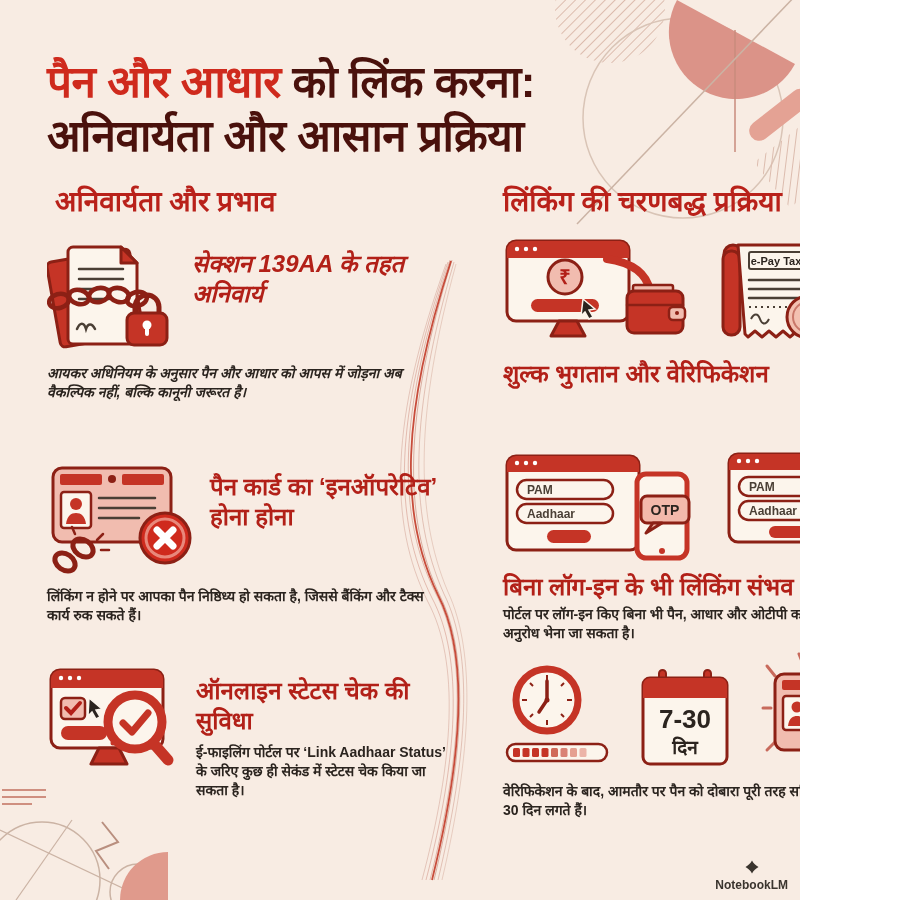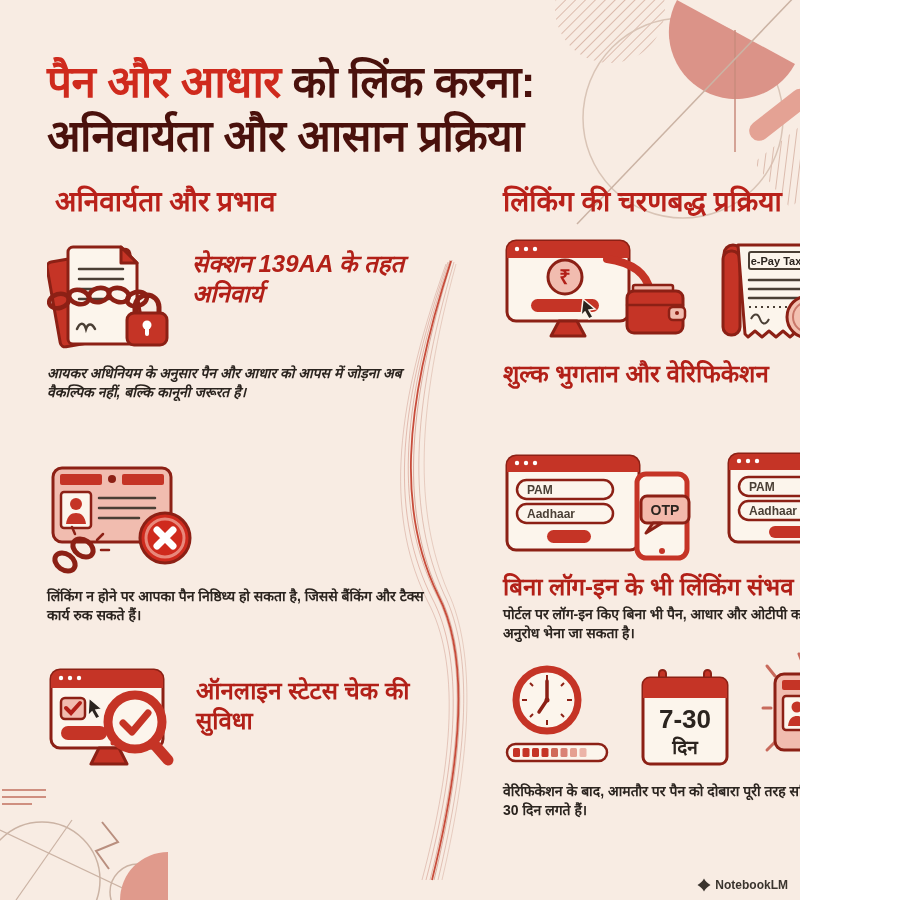--- a/index.html
+++ b/index.html
@@ -39,22 +39,22 @@
   .r3{left:503px;top:650px;width:392px;}
   .iconrow{display:flex;align-items:flex-start;gap:26px;margin-bottom:6px;}
   .r-item h3{margin-bottom:3px;}
 
   
   .sO{stroke:#8c2015;stroke-width:3;stroke-linecap:round;stroke-linejoin:round;}
   .sT{stroke:#4a3f35;stroke-width:2.5;stroke-linecap:round;}
   .fR{fill:#c53426;} .fP{fill:#f1bcaf;} .fC{fill:#fcf5ec;} .fN{fill:none;} .fW{fill:#fff;} .fD{fill:#2b241f;}
 
   
-  .footer{position:absolute;right:12px;bottom:8px;z-index:3;display:flex;align-items:flex-end;gap:4px;
-          font-size:12px;font-weight:700;color:#3a342e;}
+  .footer{position:absolute;right:12px;bottom:8px;z-index:3;display:flex;align-items:center;gap:4px;
+          font-size:12px;font-weight:700;color:#3a342e;flex-direction:column;}
 </style>
 </head>
 <body>
 
 <div class="canvas">
 
   <svg class="deco deco-tr" width="245" height="255" viewBox="0 0 245 255">
     <defs>
       <pattern id="hatch" width="7" height="7" patternUnits="userSpaceOnUse" patternTransform="rotate(45)">
         <line x1="0" y1="0" x2="0" y2="7" style="stroke:#dcbcae;stroke-width:2"></line>
@@ -138,20 +138,21 @@
         <g class="fN sO" style="stroke-width:5">
           <ellipse cx="36" cy="86" rx="11" ry="8" transform="rotate(35 36 86)"></ellipse>
           <ellipse cx="18" cy="100" rx="11" ry="8" transform="rotate(35 18 100)"></ellipse>
         </g>
         <path class="fN sO" style="stroke-width:2.5" d="M50 78l6-6M54 88h8M28 72l-3-7"></path>
         <circle cx="118" cy="76" r="25" style="fill:#cf2a1d" class="sO"></circle>
         <circle cx="118" cy="76" r="19" class="fN" style="stroke:#e8887b;stroke-width:3"></circle>
         <path class="fN" style="stroke:#fff;stroke-width:7;stroke-linecap:round" d="M110 68l16 16M126 68l-16 16"></path>
       </svg>
     </span>
+    <h3 class="beside">पैन कार्ड का ‘इनऑपरेटिव’ होना होना</h3>
     <p class="below">लिंकिंग न होने पर आपका पैन निष्ठिध्य हो सकता है, जिससे बैंकिंग और टैक्स कार्य रुक सकते हैं।</p>
   </div>
 
   <div class="item l3">
     <span class="icwrap">
       <svg width="132" height="118" viewBox="0 0 132 118">
         <rect x="4" y="4" width="112" height="78" rx="9" class="fC sO"></rect>
         <path class="fR" d="M4 13a9 9 0 0 1 9-9h94a9 9 0 0 1 9 9v9H4z"></path>
         <circle cx="14" cy="12" r="2.2" class="fW"></circle>
           <circle cx="23" cy="12" r="2.2" class="fW"></circle>
@@ -161,20 +162,21 @@
         <path class="fD" style="stroke:#fcf5ec;stroke-width:1.5" d="M42 32l13 11-6 1 4 7-4 2-4-7-4 4z"></path>
         <rect x="14" y="60" width="46" height="14" rx="7" class="fR"></rect>
         <circle cx="66" cy="77" r="2.5" class="fR"></circle>
         <path class="fR sO" d="M52 82l-8 16h36l-8-16z"></path>
         <circle cx="88" cy="56" r="27" class="fC" style="stroke:#c53426;stroke-width:9"></circle>
         <path class="fN" style="stroke:#c53426;stroke-width:7;stroke-linecap:round;stroke-linejoin:round" d="M76 57l9 9 16-19"></path>
         <path style="stroke:#c53426;stroke-width:11;stroke-linecap:round" d="M107 78l14 16"></path>
       </svg>
     </span>
     <h3 class="beside">ऑनलाइन स्टेटस चेक की सुविधा</h3>
+    <p class="flow">ई-फाइलिंग पोर्टल पर ‘Link Aadhaar Status’ के जरिए कुछ ही सेकंड में स्टेटस चेक किया जा सकता है।</p>
   </div>
 
   <div class="item r-item r1">
     <div class="iconrow">
       <span>
         <svg width="186" height="108" viewBox="0 0 186 108">
           <rect x="4" y="4" width="122" height="80" rx="9" class="fC sO"></rect>
           <path class="fR" d="M4 13a9 9 0 0 1 9-9h104a9 9 0 0 1 9 9v8H4z"></path>
           <circle cx="14" cy="12" r="2.2" class="fW"></circle>
             <circle cx="23" cy="12" r="2.2" class="fW"></circle>

